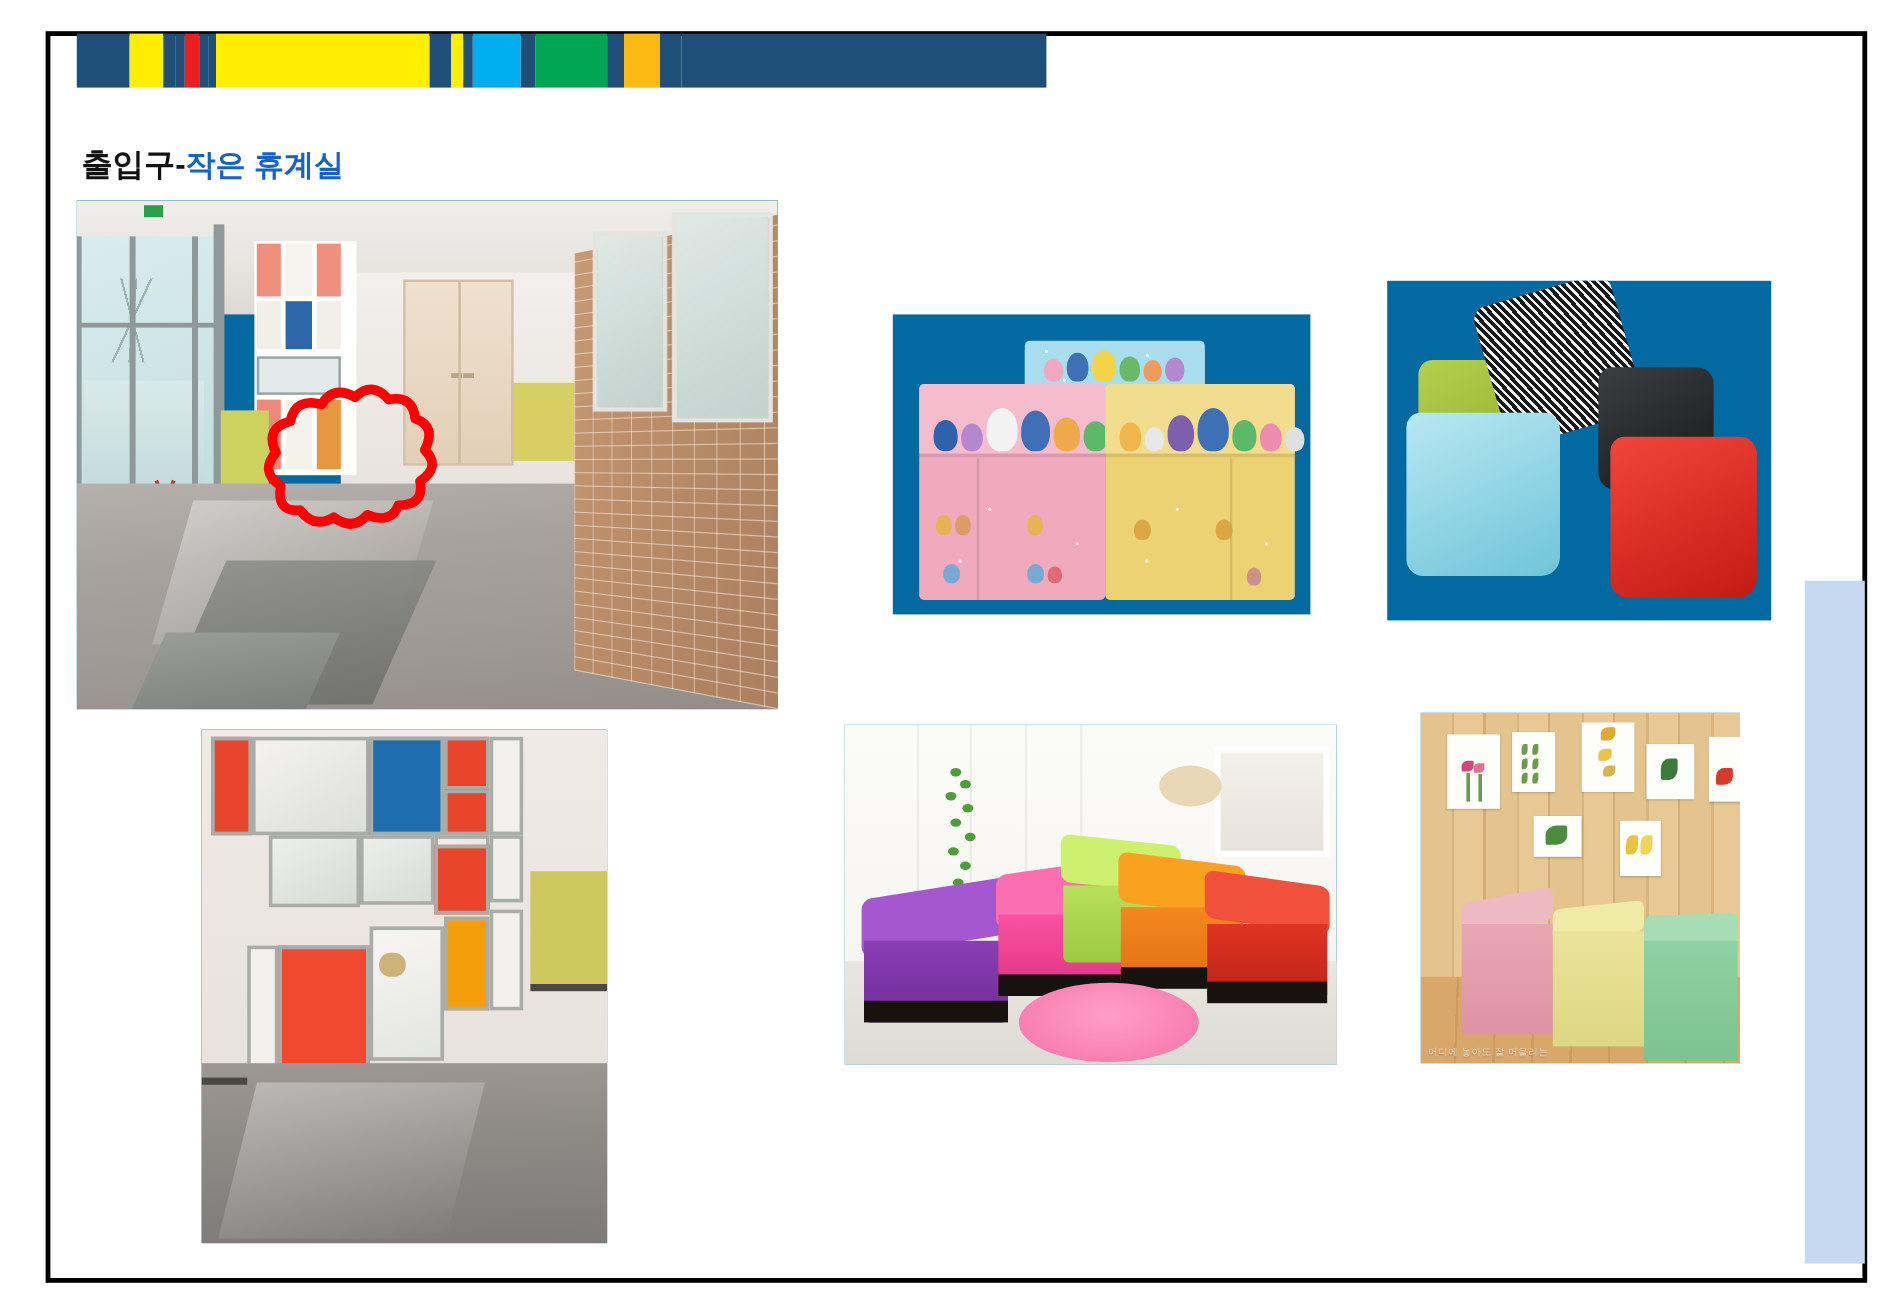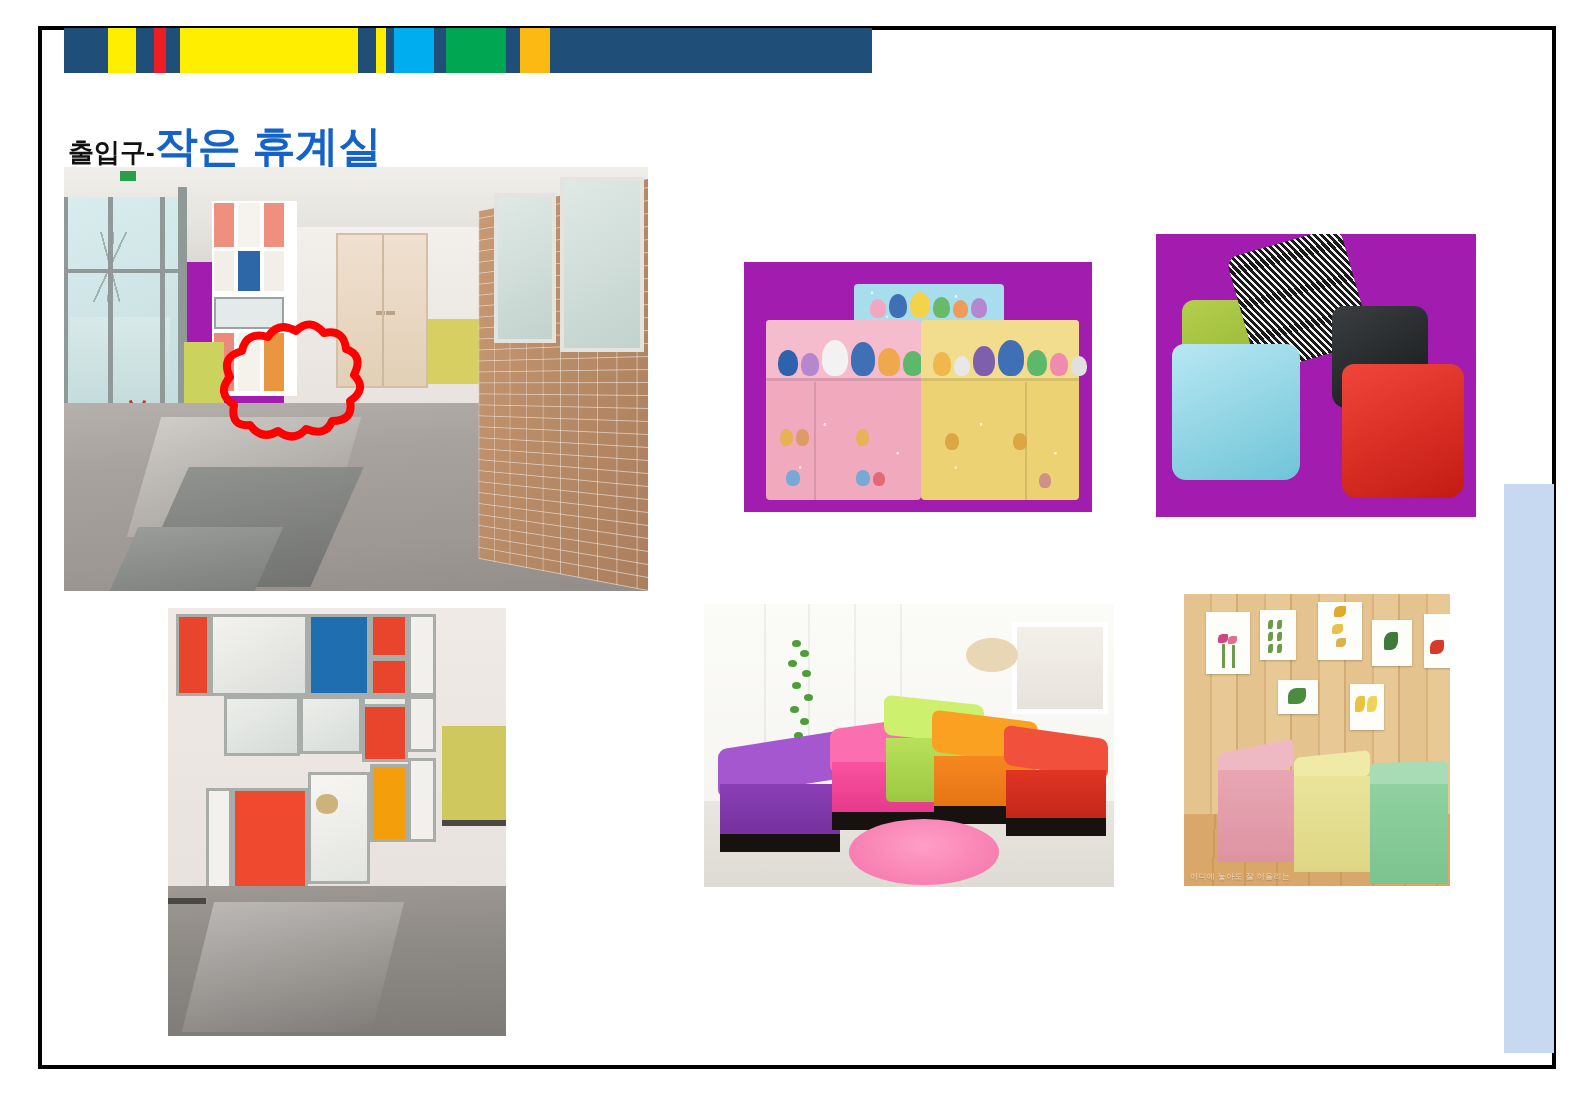--- a/index.html
+++ b/index.html
@@ -20,28 +20,28 @@
   #hdr-title{position:absolute;left:886px;top:34px;white-space:nowrap;
              font-size:42px;font-weight:bold;letter-spacing:1px;}
   #hdr-title .navy{color:#1b365d;}
   #hdr-title .gap{display:inline-block;width:78px;}
   #hdr-title .green{color:#76bb4b;}
 
   
   #subtitle{position:absolute;left:68px;top:118px;white-space:nowrap;
             font-size:31px;font-weight:bold;}
   #subtitle .black{color:#111;font-size:26px;}
-  #subtitle .blue{color:#1663c7;font-size:43px;}
+  #subtitle .blue{color:#1663c7;font-size:25px;}
 
   
   #accent-bar{position:absolute;left:1504px;top:484px;width:50px;height:569px;
               background:#c6d9f0;}
 
   
-  .photo{position:absolute;overflow:hidden;background:#a21caf;}
+  .photo{position:absolute;overflow:hidden;background:#0369a1;}
 
   
   #photo-hallway{left:64px;top:167px;width:584px;height:424px;}
   .hw-ceiling{position:absolute;left:0;top:0;width:100%;height:95px;
       background:linear-gradient(180deg,#efeeea 0%,#e6e4df 60%,#dcd9d3 100%);}
   .hw-backwall{position:absolute;left:220px;top:60px;width:230px;height:180px;
       background:linear-gradient(180deg,#f2efec,#e8e3de);}
   .hw-yellowdado{position:absolute;left:355px;top:152px;width:60px;height:65px;
       background:#d8cf62;}
   .hw-door{position:absolute;left:272px;top:66px;width:92px;height:155px;

